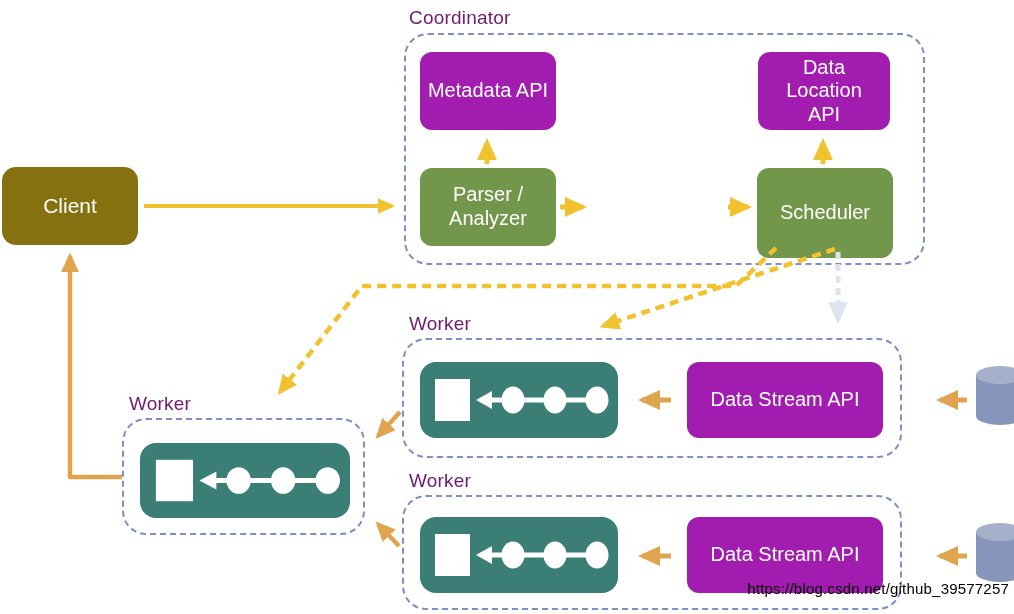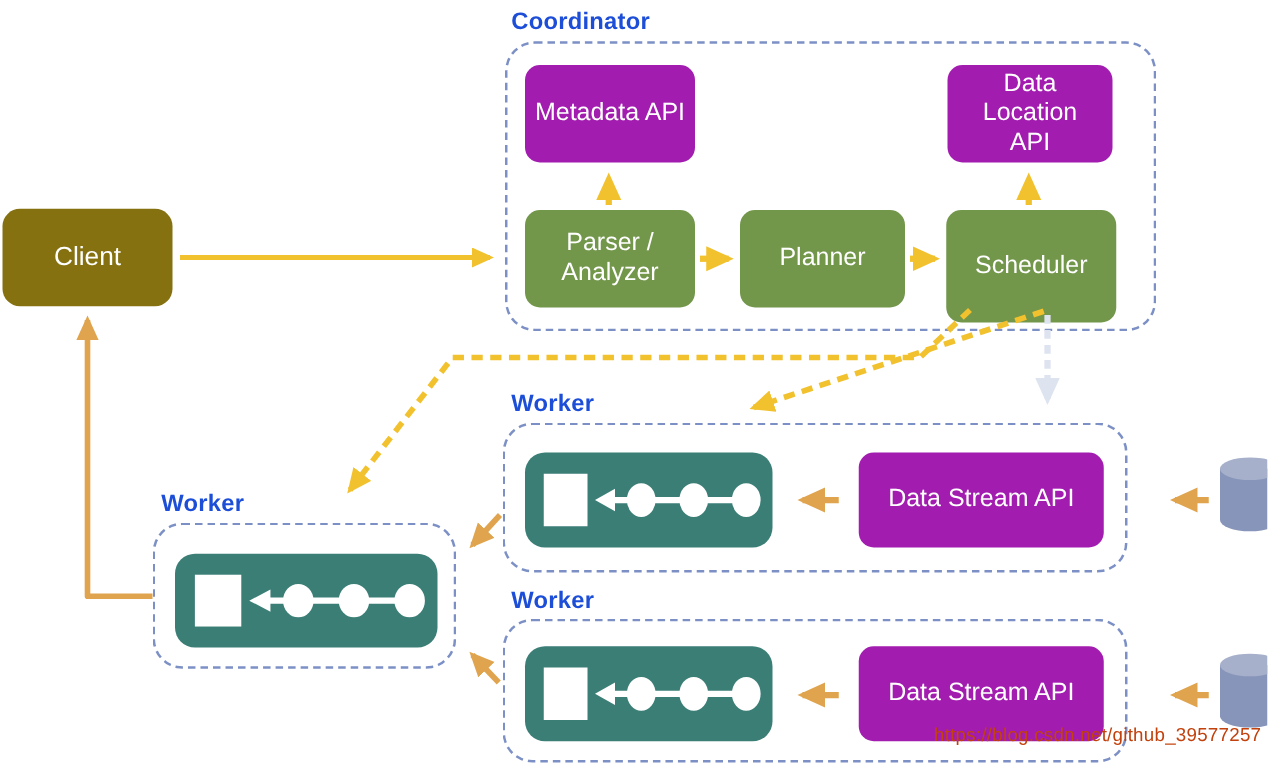--- a/index.html
+++ b/index.html
@@ -6,37 +6,37 @@
   #canvas{
     position:relative;width:1014px;height:614px;overflow:hidden;background:#ffffff;
     font-family:"Liberation Sans",sans-serif;
   }
   #arrows{position:absolute;left:0;top:0;z-index:3;pointer-events:none;}
   .group{
     position:absolute;border:2.5px dashed #7C90C6;border-radius:24px;z-index:1;
     background:transparent;box-sizing:border-box;
   }
   .group-label{
-    position:absolute;z-index:2;color:#1d4ed8;font-size:19px;font-weight:700;
+    position:absolute;z-index:2;color:#701a75;font-size:19px;font-weight:400;
     letter-spacing:0.2px;
   }
   .node{
     position:absolute;z-index:2;display:flex;align-items:center;justify-content:center;
     color:#ffffff;font-size:20px;text-align:center;line-height:1.18;box-sizing:border-box;
   }
   .node.blue{background:#a21caf;border-radius:12px;}
   .node.green{background:#72964A;border-radius:12px;}
   .node.olive{background:#85710F;border-radius:14px;font-size:21px;}
   .node.teal{background:#3A7E76;border-radius:16px;}
   .node .wrap{display:block;}
   .narrow{display:inline-block;max-width:112px;}
   .pipeline-svg{width:100%;height:100%;display:block;}
   .cyl{position:absolute;z-index:2;}
   #watermark{
-    position:absolute;z-index:5;right:5px;top:580px;color:#c2410c;font-size:15px;
+    position:absolute;z-index:5;right:5px;top:580px;color:#000000;font-size:15px;
     letter-spacing:0.2px;
   }
 </style>
 </head>
 <body>
 
 <div id="canvas">
 
   <div class="group" style="left:404px;top:33px;width:521px;height:232px;"></div>
   <div class="group-label" style="left:409px;top:7px;">Coordinator</div>
@@ -59,23 +59,20 @@
   </div>
 
   <div class="node blue" style="left:758px;top:52px;width:132px;height:78px;">
     <span class="wrap narrow">Data Location API</span>
   </div>
 
   <div class="node green" style="left:420px;top:168px;width:136px;height:78px;padding:14px 10px;">
     <span class="wrap">Parser / Analyzer</span>
   </div>
 
-  <div class="node green" style="left:592px;top:168px;width:132px;height:78px;">
-    <span class="wrap">Planner</span>
-  </div>
 
   <div class="node green" style="left:757px;top:168px;width:136px;height:90px;">
     <span class="wrap">Scheduler</span>
   </div>
 
   <div class="node teal" style="left:420px;top:362px;width:198px;height:76px;">
     <svg class="pipeline-svg" viewBox="0 0 198 76" preserveAspectRatio="none">
       <rect x="15" y="17" width="35" height="42" fill="#ffffff"></rect>
       <polygon points="56,38 72,29 72,47" fill="#ffffff"></polygon>
       <line x1="70" y1="38" x2="177" y2="38" stroke="#ffffff" stroke-width="5"></line>

